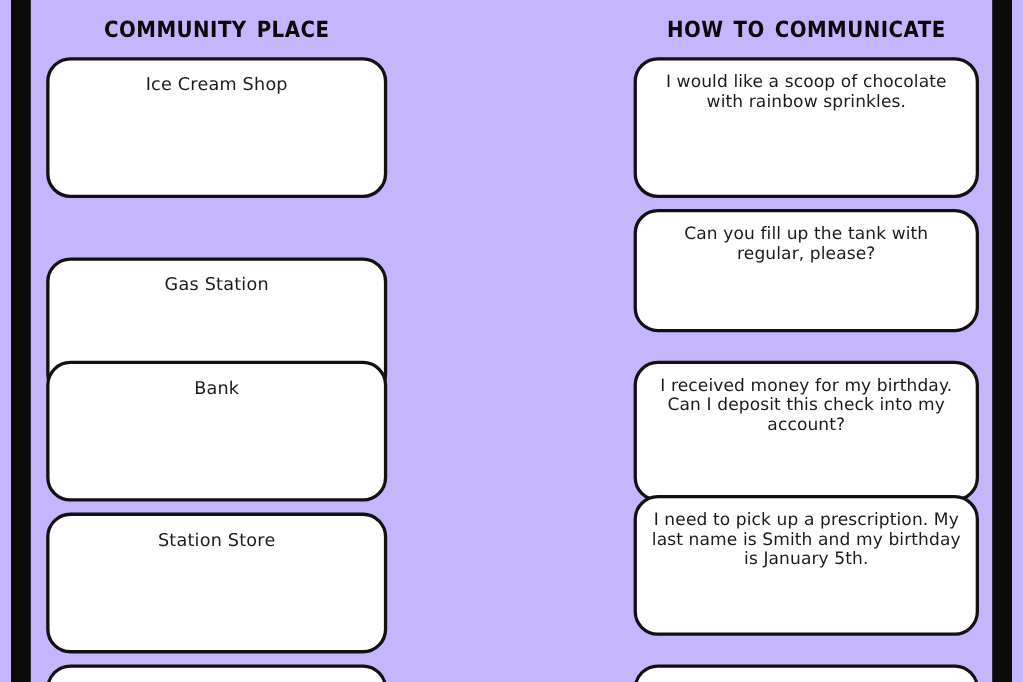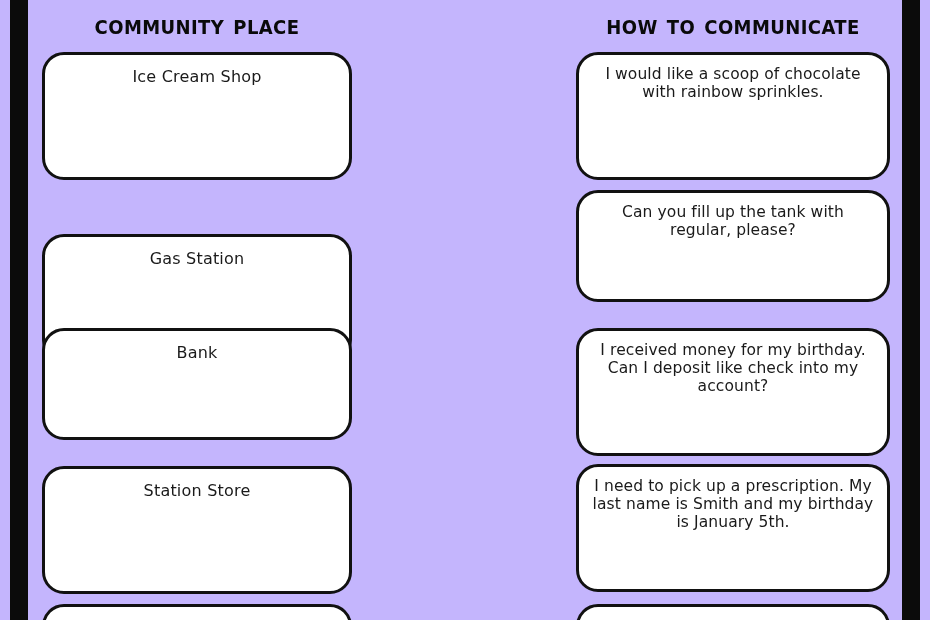--- a/index.html
+++ b/index.html
@@ -104,42 +104,42 @@
   <div class="col-header left">Community Place</div>
   <div class="col-header right">How to Communicate</div>
 
   <div class="col-left">
     <div class="box" style="top:52px;  height:128px;">
       <span class="box-text">Ice Cream Shop</span>
     </div>
     <div class="box" style="top:202px; height:128px;margin-top:32px;">
       <span class="box-text">Gas Station</span>
     </div>
-    <div class="box" style="top:328px; height:112px;">
+    <div class="box" style="top:328px; height:128px;">
       <span class="box-text">Bank</span>
     </div>
     <div class="box" style="top:466px; height:128px;">
       <span class="box-text">Station Store</span>
     </div>
     <div class="box" style="top:604px; height:128px;">
       <span class="box-text"></span>
     </div>
   </div>
 
   <div class="col-right">
     <div class="box" style="top:52px;  height:128px;">
       <span class="box-text">I would like a scoop of chocolate with rainbow sprinkles.</span>
     </div>
     <div class="box" style="top:190px; height:112px;">
       <span class="box-text">Can you fill up the tank with regular, please?</span>
     </div>
     <div class="box" style="top:328px; height:128px;">
-      <span class="box-text">I received money for my birthday. Can I deposit like check into my account?</span>
+      <span class="box-text">I received money for my birthday. Can I deposit this check into my account?</span>
     </div>
-    <div class="box" style="top:464px; height:128px;">
+    <div class="box" style="top:450px; height:128px;">
       <span class="box-text">I need to pick up a prescription. My last name is Smith and my birthday is January 5th.</span>
     </div>
     <div class="box" style="top:604px; height:128px;">
       <span class="box-text"></span>
     </div>
   </div>
 
 </div>
 
 </body></html>

